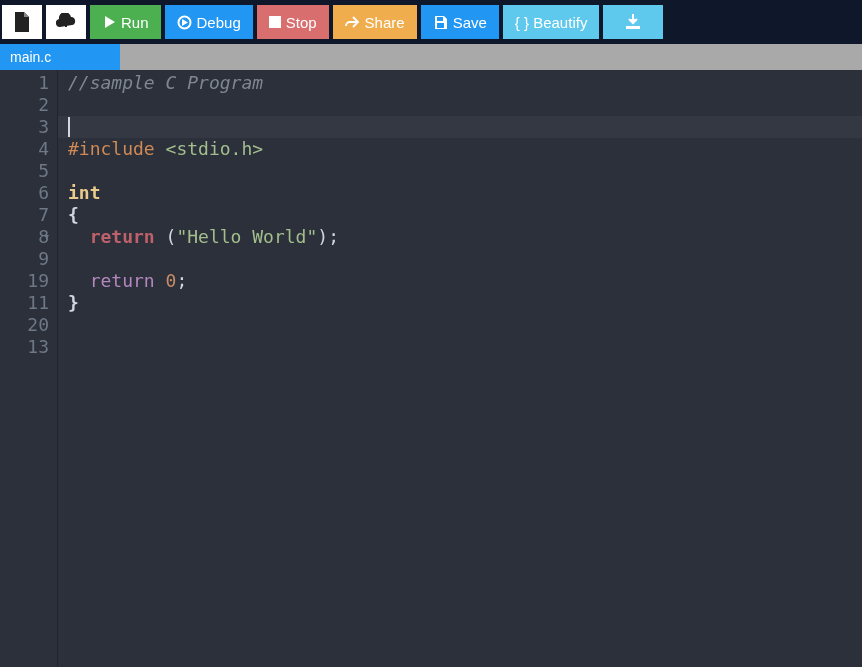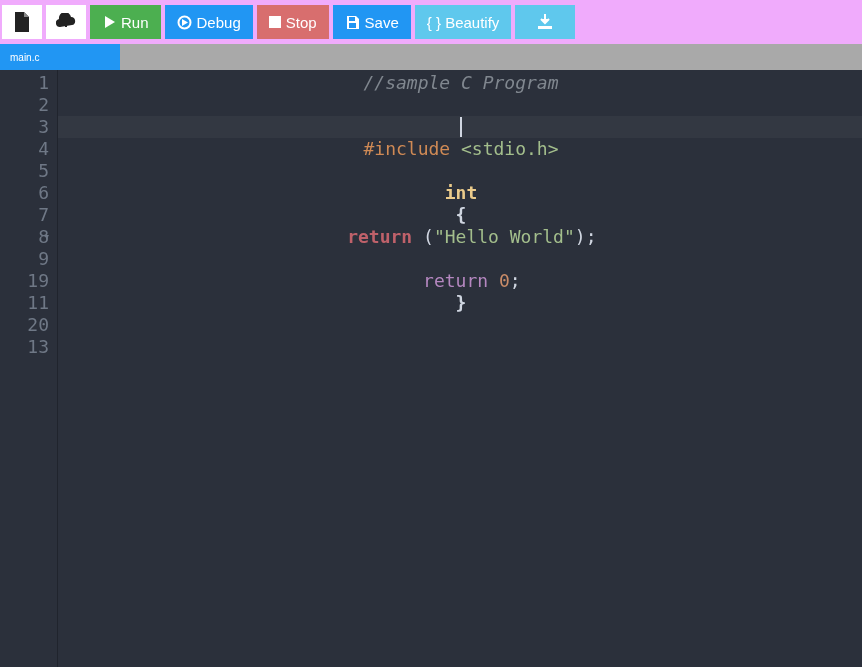--- a/index.html
+++ b/index.html
@@ -1,19 +1,19 @@
 <!DOCTYPE html>
 <html><head>
 <meta charset="utf-8">
 <style>
   * { box-sizing: border-box; margin: 0; padding: 0; }
   html, body { width: 862px; height: 667px; font-family: Arial, sans-serif; overflow: hidden; background: #c0c0c0; }
   .toolbar {
     height: 44px;
-    background: #f0abfc;
+    background: #0f172a;
     display: flex;
     align-items: center;
     padding: 4px 2px;
     gap: 0;
   }
   .tb-btn {
     height: 34px;
     border: none;
     color: #fff;
     font-size: 15px;
@@ -34,21 +34,21 @@
   .orange{ background: #f0ad4e; }
   .cyan  { background: #5fc8ed; }
   .tabs-bar {
     height: 26px;
     background: #a9a9a9;
     display: flex;
   }
   .tab {
     background: #2196f3;
     color: #fff;
-    font-size: 10px;
+    font-size: 14px;
     padding: 4px 14px 4px 10px;
     display: flex;
     align-items: center;
     min-width: 120px;
     cursor: pointer;
   }
   .editor {
     display: flex;
     background: #2b303b;
     height: calc(667px - 44px - 26px);
@@ -72,21 +72,20 @@
     right: -1px;
     top: 0;
     font-size: 11px;
     color: #6f7886;
   }
   .code {
     flex: 1;
     padding: 2px 8px 0 10px;
     position: relative;
     color: #d0d6e1;
-    text-align: center;
   }
   .code .line { height: 22px; white-space: pre; }
   .hl-line {
     position: absolute;
     left: 0; right: 0;
     height: 22px;
     background: rgba(255,255,255,0.04);
   }
   .cursor {
     display: inline-block;
@@ -146,20 +145,28 @@
     </span>
     <span>Debug</span>
   </button>
   <button class="tb-btn red">
     <span>
       <svg width="12" height="12" viewBox="0 0 12 12">
           <rect width="12" height="12" fill="#fff"></rect>
         </svg>
     </span>
     <span>Stop</span>
+  </button>
+  <button class="tb-btn orange">
+    <span>
+      <svg width="15" height="15" viewBox="0 0 15 15">
+          <path fill="none" stroke="#fff" stroke-width="1.8" d="M8 2l5 5-5 5M13 7H5a4 4 0 0 0-4 4"></path>
+        </svg>
+    </span>
+    <span>Share</span>
   </button>
   <button class="tb-btn blue">
     <span>
       <svg width="15" height="15" viewBox="0 0 15 15">
           <path fill="#fff" d="M2 1h9l3 3v10H2z"></path>
           <rect x="4" y="2" width="6" height="4" fill="#2196f3"></rect>
           <rect x="4" y="8" width="7" height="5" fill="#2196f3"></rect>
         </svg>
     </span>
     <span>Save</span>

